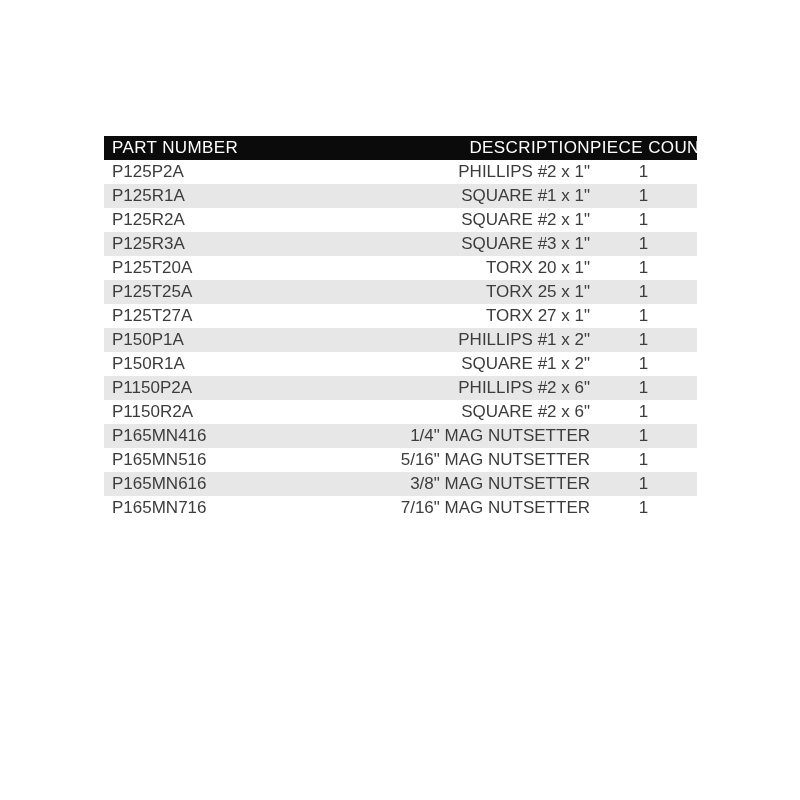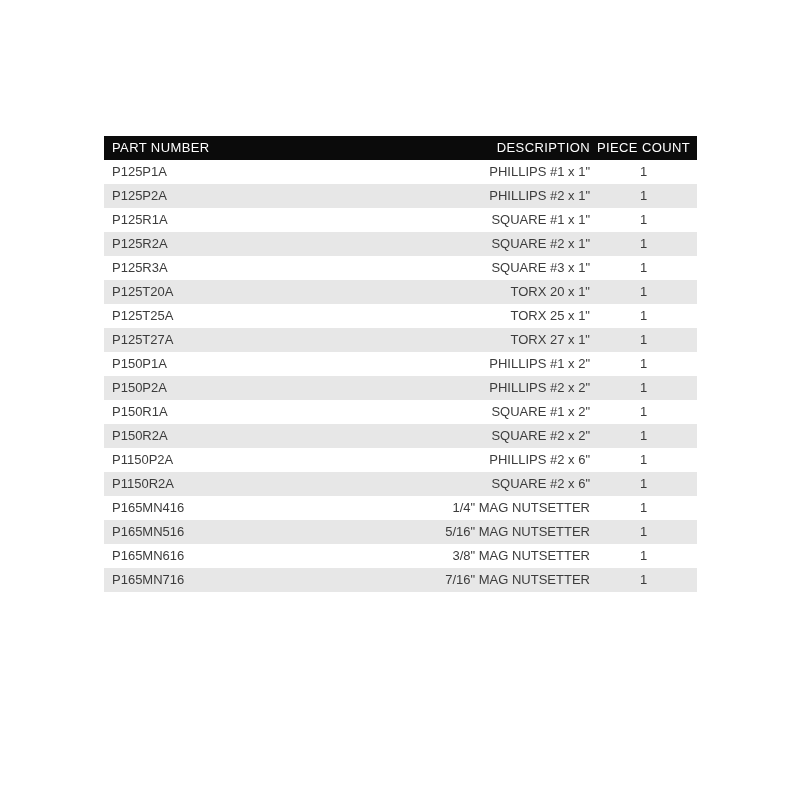--- a/index.html
+++ b/index.html
@@ -17,21 +17,21 @@
     height: 800px;
     background: #ffffff;
   }
   table.parts-table {
     position: absolute;
     left: 104px;
     top: 136px;
     width: 593px;
     border-collapse: collapse;
     table-layout: fixed;
-    font-size: 13px;
+    font-size: 17px;
     color: #3c3c3c;
   }
   table.parts-table col.col-part   { width: 224px; }
   table.parts-table col.col-desc   { width: 262px; }
   table.parts-table col.col-count  { width: 107px; }
   table.parts-table th,
   table.parts-table td {
     height: 24px;
     padding: 0;
     line-height: 24px;
@@ -74,25 +74,20 @@
     </colgroup>
     <thead>
       <tr>
         <th class="c-part">PART NUMBER</th>
         <th class="c-desc">DESCRIPTION</th>
         <th class="c-count">PIECE COUNT</th>
       </tr>
     </thead>
     <tbody id="table-body">
         <tr>
-          <td class="c-part">P125P1A</td>
-          <td class="c-desc">PHILLIPS #1 x 1"</td>
-          <td class="c-count">1</td>
-        </tr>
-        <tr>
           <td class="c-part">P125P2A</td>
           <td class="c-desc">PHILLIPS #2 x 1"</td>
           <td class="c-count">1</td>
         </tr>
         <tr>
           <td class="c-part">P125R1A</td>
           <td class="c-desc">SQUARE #1 x 1"</td>
           <td class="c-count">1</td>
         </tr>
         <tr>
@@ -119,32 +114,22 @@
           <td class="c-part">P125T27A</td>
           <td class="c-desc">TORX 27 x 1"</td>
           <td class="c-count">1</td>
         </tr>
         <tr>
           <td class="c-part">P150P1A</td>
           <td class="c-desc">PHILLIPS #1 x 2"</td>
           <td class="c-count">1</td>
         </tr>
         <tr>
-          <td class="c-part">P150P2A</td>
-          <td class="c-desc">PHILLIPS #2 x 2"</td>
-          <td class="c-count">1</td>
-        </tr>
-        <tr>
           <td class="c-part">P150R1A</td>
           <td class="c-desc">SQUARE #1 x 2"</td>
-          <td class="c-count">1</td>
-        </tr>
-        <tr>
-          <td class="c-part">P150R2A</td>
-          <td class="c-desc">SQUARE #2 x 2"</td>
           <td class="c-count">1</td>
         </tr>
         <tr>
           <td class="c-part">P1150P2A</td>
           <td class="c-desc">PHILLIPS #2 x 6"</td>
           <td class="c-count">1</td>
         </tr>
         <tr>
           <td class="c-part">P1150R2A</td>
           <td class="c-desc">SQUARE #2 x 6"</td>

